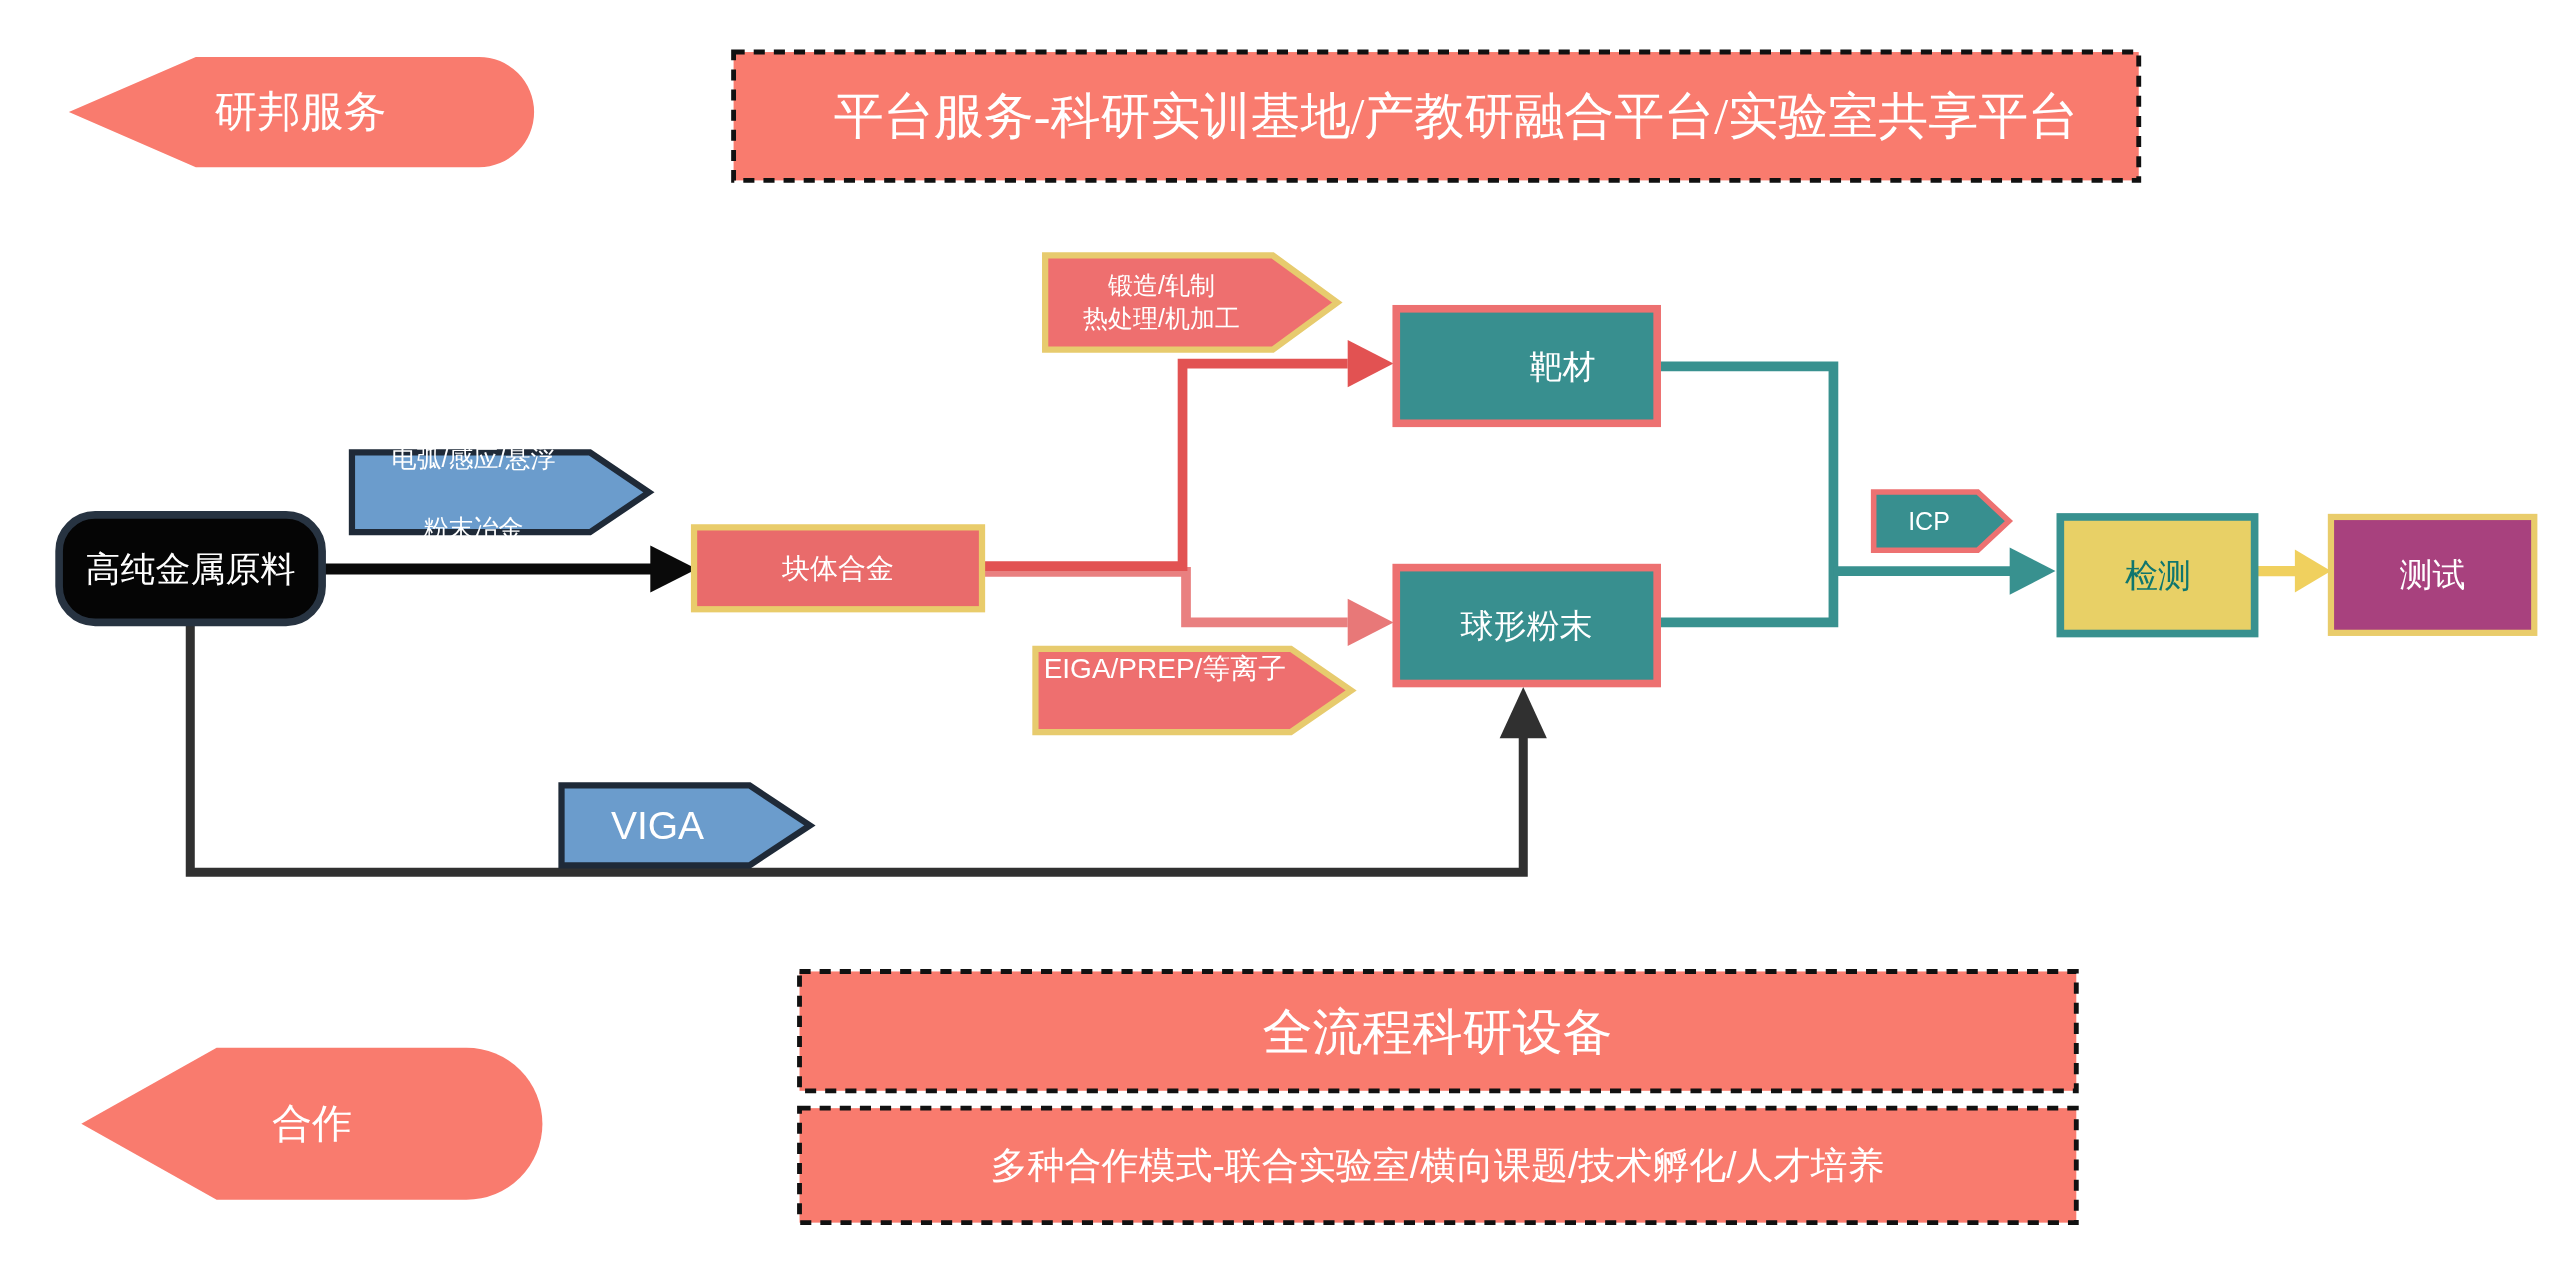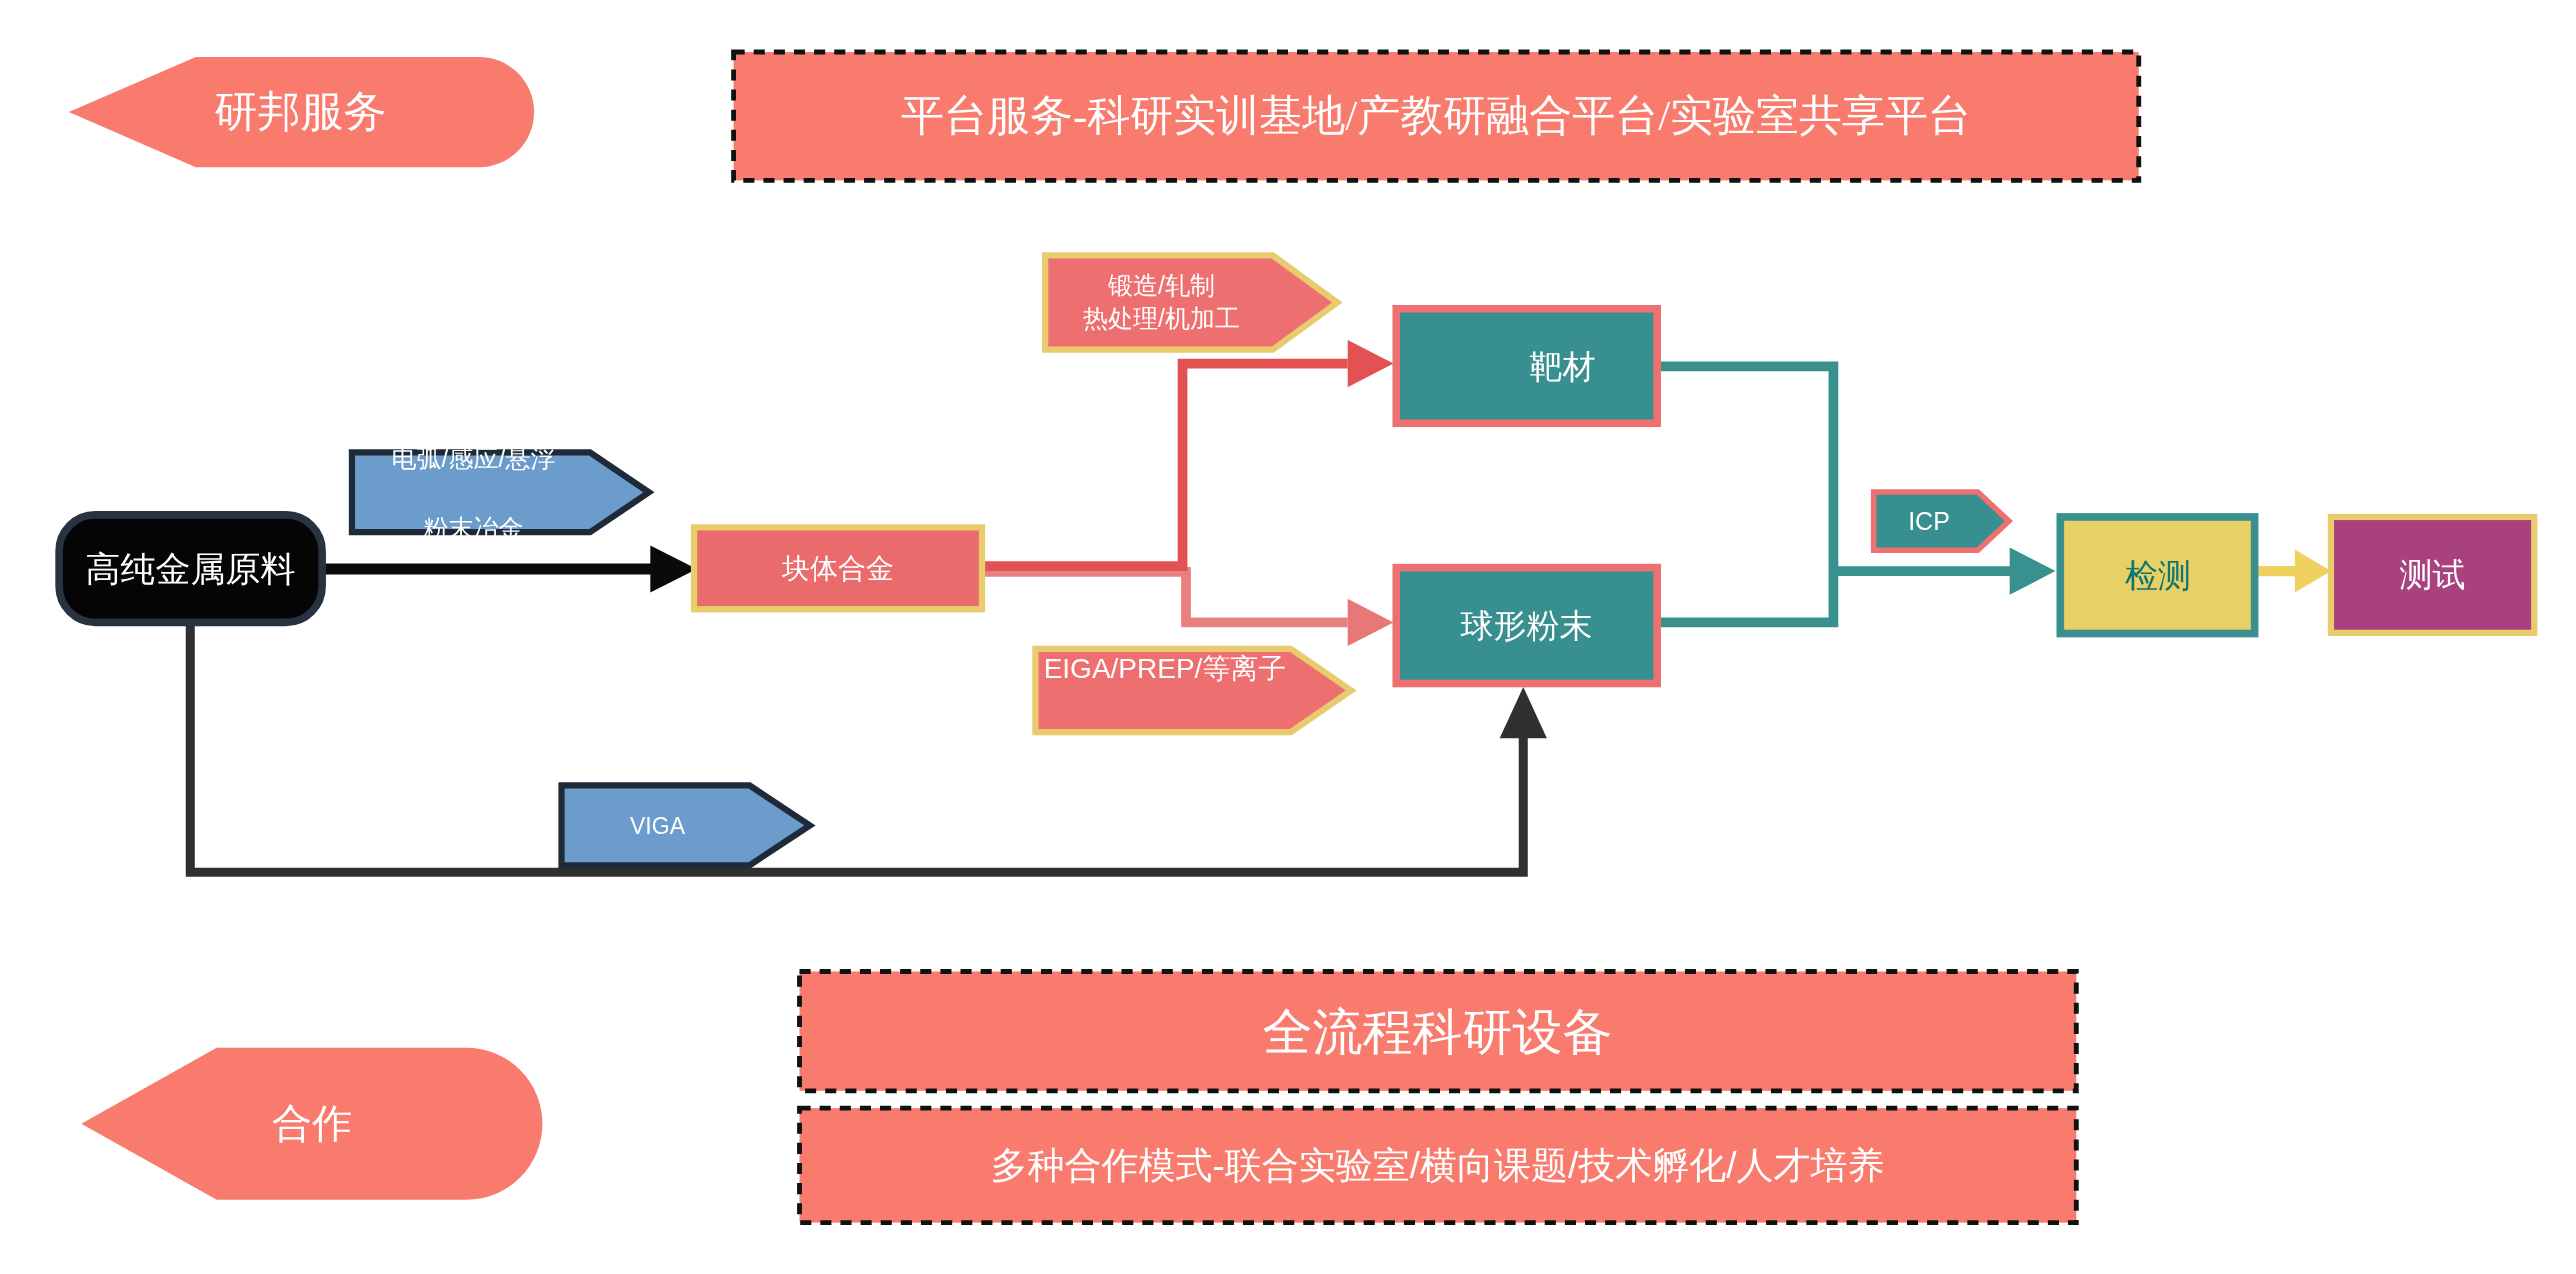--- a/index.html
+++ b/index.html
@@ -79,21 +79,21 @@
     <rect x="1140" y="1400" width="1840" height="172" fill="#F97B6E" stroke="#111111" stroke-width="7" stroke-dasharray="16 13"></rect>
     <rect x="1140" y="1597" width="1840" height="165" fill="#F97B6E" stroke="#111111" stroke-width="7" stroke-dasharray="16 13"></rect>
 
     <path d="M105,1619.5 L300,1510 L660,1510 A109.5,109.5 0 0 1 769.5,1619.5 A109.5,109.5 0 0 1 660,1729 L300,1729 Z" fill="#F97B6E"></path>
   </svg>
 
   <div class="lbl serif" style="left:60px;top:57px;width:465px;height:110px;font-size:43px;">
     <span>研邦服务</span>
   </div>
 
-  <div class="lbl serif" style="left:725px;top:52px;width:1406px;height:128px;font-size:43px;">
+  <div class="lbl serif" style="left:725px;top:52px;width:1406px;height:128px;font-size:50px;padding-left:20px;">
     <span>平台服务-科研实训基地/产教研融合平台/实验室共享平台</span>
   </div>
 
   <div class="lbl" style="left:51px;top:515px;width:263px;height:108px;font-size:35px;">
     <span>高纯金属原料</span>
   </div>
 
   <div class="lbl" style="left:344px;top:453px;width:243px;height:80px;font-size:25px;gap:37px;">
     <span>电弧/感应/悬浮</span>
     <span>粉末冶金</span>
@@ -113,21 +113,21 @@
   </div>
 
   <div class="lbl" style="left:1027px;top:628px;width:260px;height:83px;font-size:28px;">
     <span>EIGA/PREP/等离子</span>
   </div>
 
   <div class="lbl" style="left:1388px;top:568px;width:261px;height:116px;font-size:33px;">
     <span>球形粉末</span>
   </div>
 
-  <div class="lbl" style="left:553px;top:786px;width:193px;height:80px;font-size:23px;">
+  <div class="lbl" style="left:553px;top:786px;width:193px;height:80px;font-size:39px;">
     <span>VIGA</span>
   </div>
 
   <div class="lbl" style="left:1866px;top:492px;width:110px;height:58px;font-size:25px;">
     <span>ICP</span>
   </div>
 
   <div class="lbl dark-text" style="left:2053px;top:517px;width:194px;height:117px;font-size:33px;">
     <span>检测</span>
   </div>

